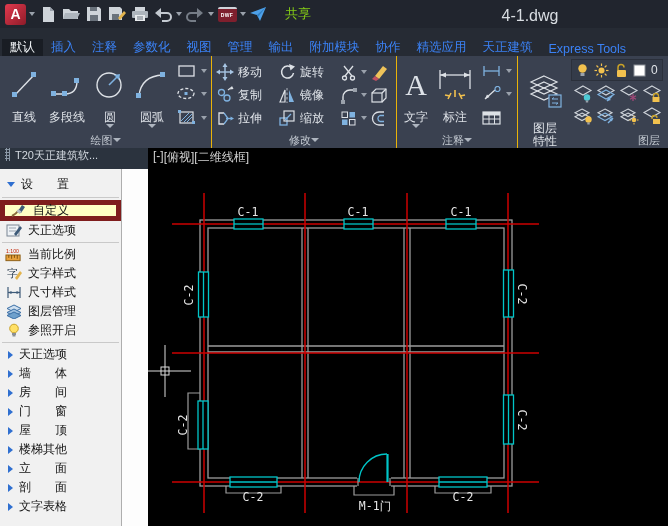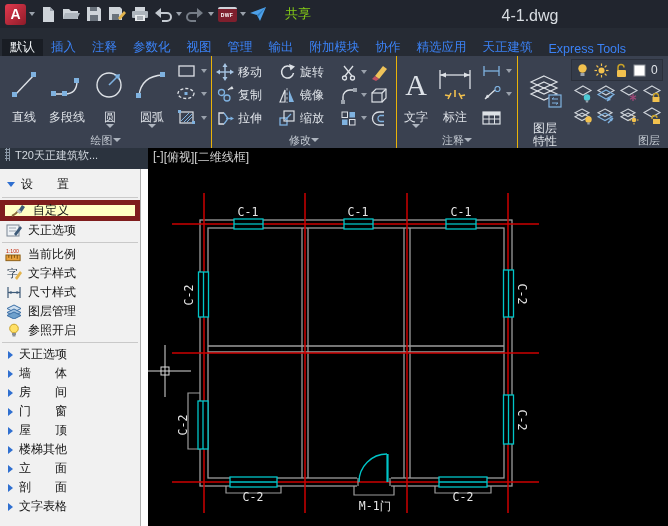--- a/index.html
+++ b/index.html
@@ -51,21 +51,21 @@
 .layer-grid{display:grid;grid-template-columns:repeat(4,23px);grid-auto-rows:22px;
   align-items:center;justify-items:center;margin-top:1px}
 .panel-layers .panel-footer{justify-content:flex-end;padding-right:8px;position:absolute;bottom:0;right:0;left:0}
 
 
 .palette{position:absolute;top:148px;left:0;width:148px;bottom:0;display:flex;flex-direction:column;background:#fdfdfd}
 .pal-header{height:21px;background:#2b333e;color:#d2d8df;font-size:11px;
   display:flex;align-items:flex-start;gap:5px;padding:0 5px;flex:none}
 .grip{width:5px;height:13px;background-image:radial-gradient(#8a97a5 1px,transparent 1.1px);
   background-size:3px 3px}
-.pal-inner{flex:1;width:141px;background:#f1f1f1;border-right:1px solid #aeaeae;padding-top:4px}
+.pal-inner{flex:1;width:122px;background:#f1f1f1;border-right:1px solid #aeaeae;padding-top:4px}
 .prow{height:19px;display:flex;align-items:center;gap:6px;padding:0 2px 0 5px;font-size:12px;color:#141414;white-space:nowrap}
 .prow.section{height:22px}
 .prow.sel{background:#ffffc4;border:5px solid #7f1d1d;height:21px}
 .psep{height:1px;background:#c9c9c9;margin:2px 2px}
 .tri-r{width:0;height:0;border-top:4px solid transparent;border-bottom:4px solid transparent;
   border-left:5px solid #2f6fd0;margin-left:3px}
 .tri-d{width:0;height:0;border-left:4px solid transparent;border-right:4px solid transparent;
   border-top:5px solid #2f6fd0;margin-left:2px}
 .picon{width:17px;height:16px;flex:none;display:flex;align-items:center;justify-content:center}
 

